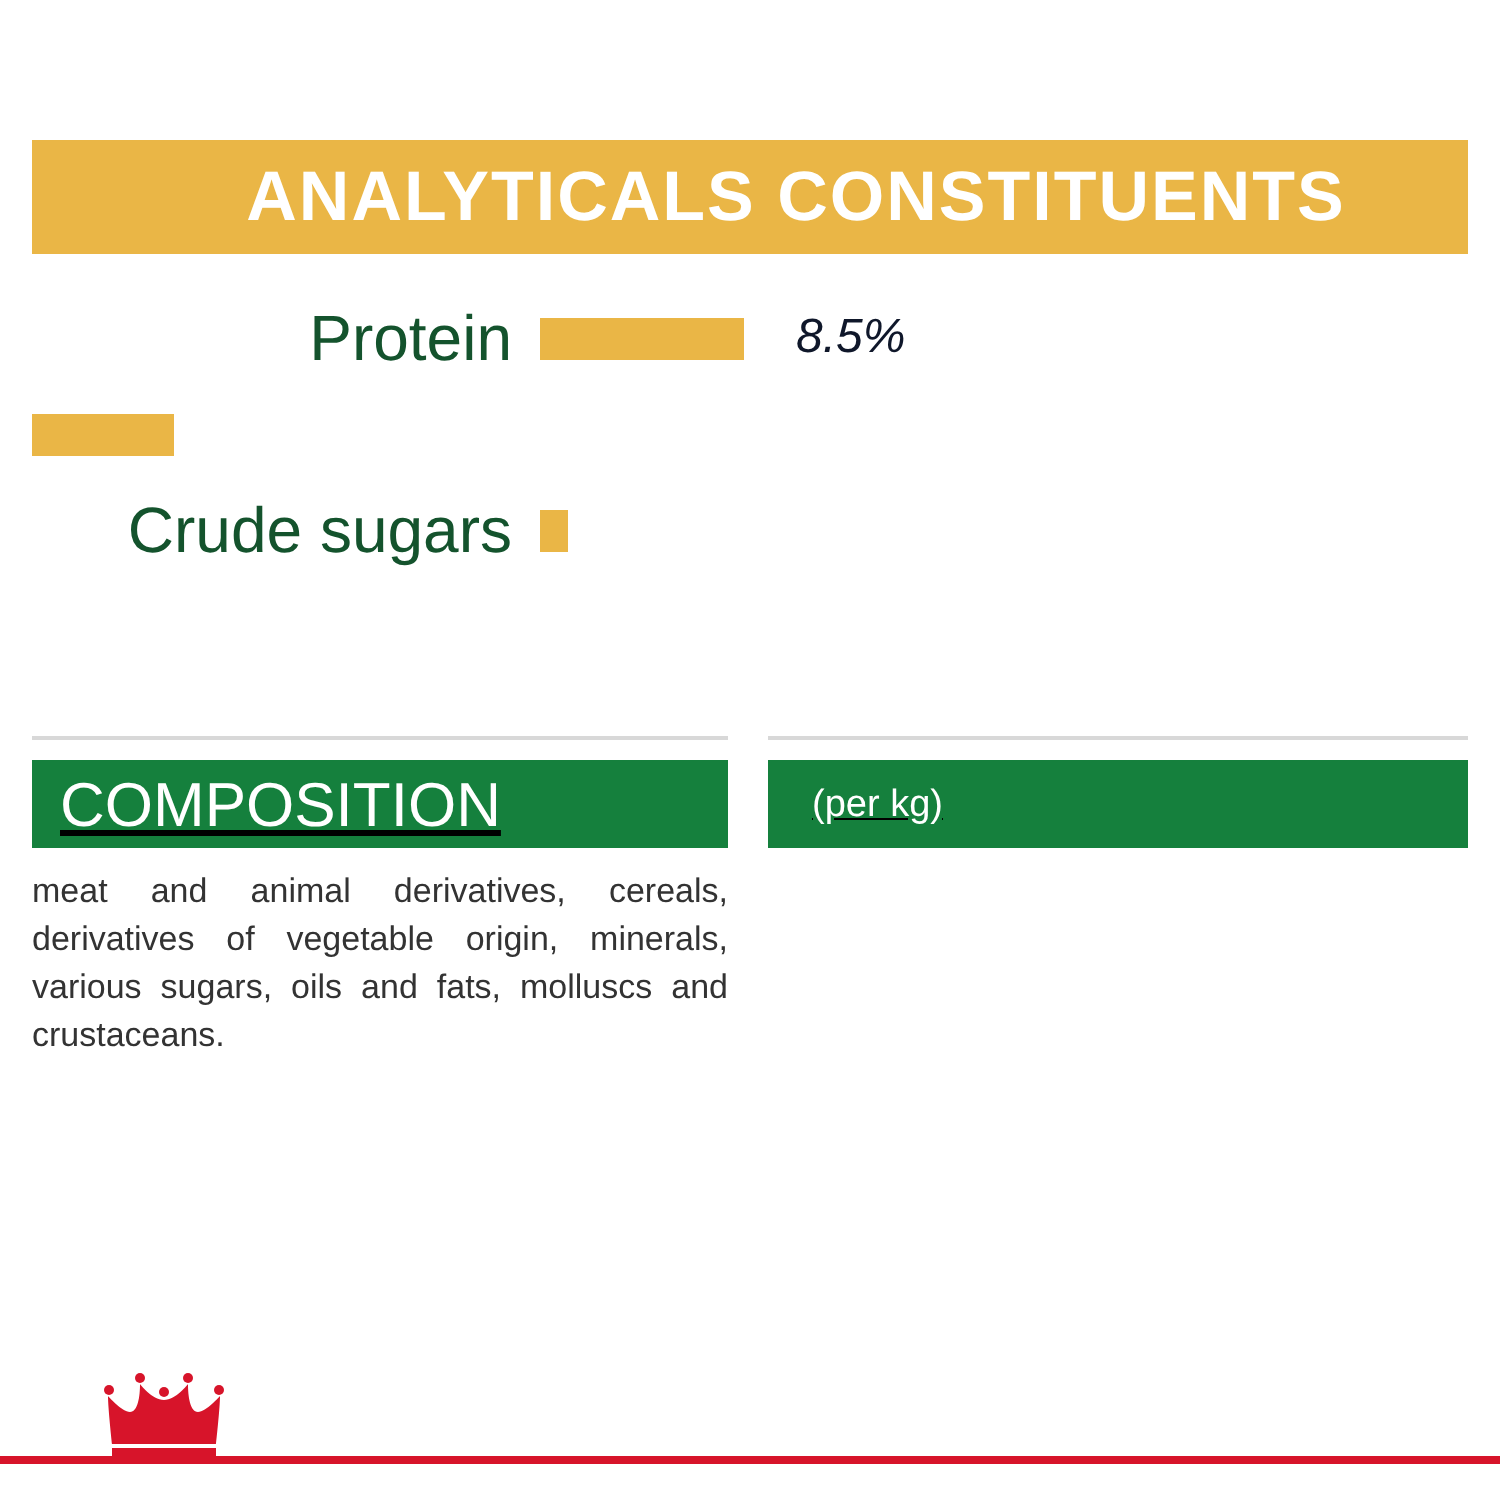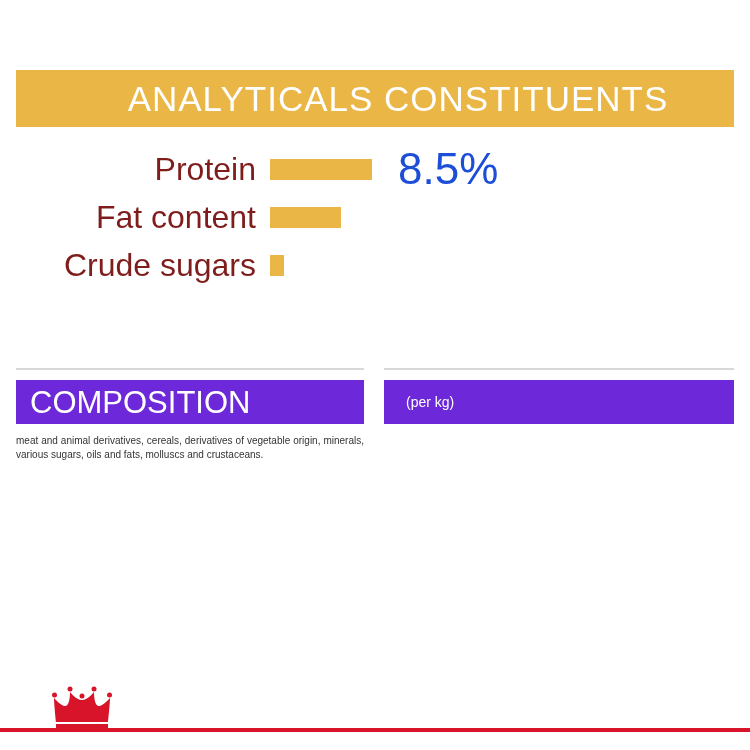--- a/index.html
+++ b/index.html
@@ -31,100 +31,102 @@
     height: 57px;
     background: #eab646;
     display: flex;
     align-items: center;
     justify-content: center;
   }
   .analyticals-banner .title {
     color: #ffffff;
     font-size: 35px;
     letter-spacing: 1.0px;
-    font-weight: normal;
+    font-weight: bold;
     line-height: 1;
     white-space: nowrap;
     margin-left: 46px;
   }
 
   .nutrient-table {
     position: absolute;
     left: 16px;
     top: 145px;
     width: 718px;
   }
   .nutrient-row {
     display: flex;
     align-items: center;
     height: 48px;
   }
   .nutrient-label {
     width: 254px;
     text-align: right;
     font-size: 32px;
-    color: #7f1d1d;
+    color: #14532d;
     padding-right: 14px;
     box-sizing: border-box;
     white-space: nowrap;
   }
   .nutrient-bar-wrap {
     width: 120px;
     display: flex;
     align-items: center;
   }
   .nutrient-bar {
     height: 21px;
     background: #eab646;
   }
   .nutrient-value {
-    font-size: 44px;
-    color: #1d4ed8;
+    font-size: 24px;
+    color: #0f172a;
     padding-left: 8px;
     white-space: nowrap;
+    font-style: italic;
   }
 
   
   .panel {
     position: absolute;
     top: 368px;
   }
   .panel-left { left: 16px; width: 348px; }
   .panel-right { left: 384px; width: 350px; }
 
   .panel-rule {
     height: 2px;
     background: #d8d8d8;
     width: 100%;
   }
   .panel-banner {
     margin-top: 10px;
     height: 44px;
-    background: #6d28d9;
+    background: #15803d;
     display: flex;
     align-items: center;
     padding-left: 14px;
     box-sizing: border-box;
+    text-decoration: underline;
   }
   .panel-banner .panel-title {
     color: #ffffff;
     font-size: 31px;
     line-height: 1;
     white-space: nowrap;
   }
   .panel-banner .panel-sub {
     color: #ffffff;
-    font-size: 14px;
+    font-size: 19px;
     line-height: 1;
     margin-left: 8px;
     white-space: nowrap;
   }
   .panel-body {
     margin-top: 10px;
-    font-size: 10px;
+    font-size: 17px;
     color: #333333;
     line-height: 1.42;
     text-align: justify;
   }
 
   
   .footer-line {
     position: absolute;
     left: 0;
     top: 728px;
@@ -153,21 +155,20 @@
 
     <div class="nutrient-row">
       <div class="nutrient-label">Protein</div>
       <div class="nutrient-bar-wrap">
         <div class="nutrient-bar" style="width:102px;"></div>
       </div>
       <div class="nutrient-value">8.5%</div>
     </div>
 
     <div class="nutrient-row">
-      <div class="nutrient-label">Fat content</div>
       <div class="nutrient-bar-wrap">
         <div class="nutrient-bar" style="width:71px;"></div>
       </div>
     </div>
 
     <div class="nutrient-row">
       <div class="nutrient-label">Crude sugars</div>
       <div class="nutrient-bar-wrap">
         <div class="nutrient-bar" style="width:14px;"></div>
       </div>

